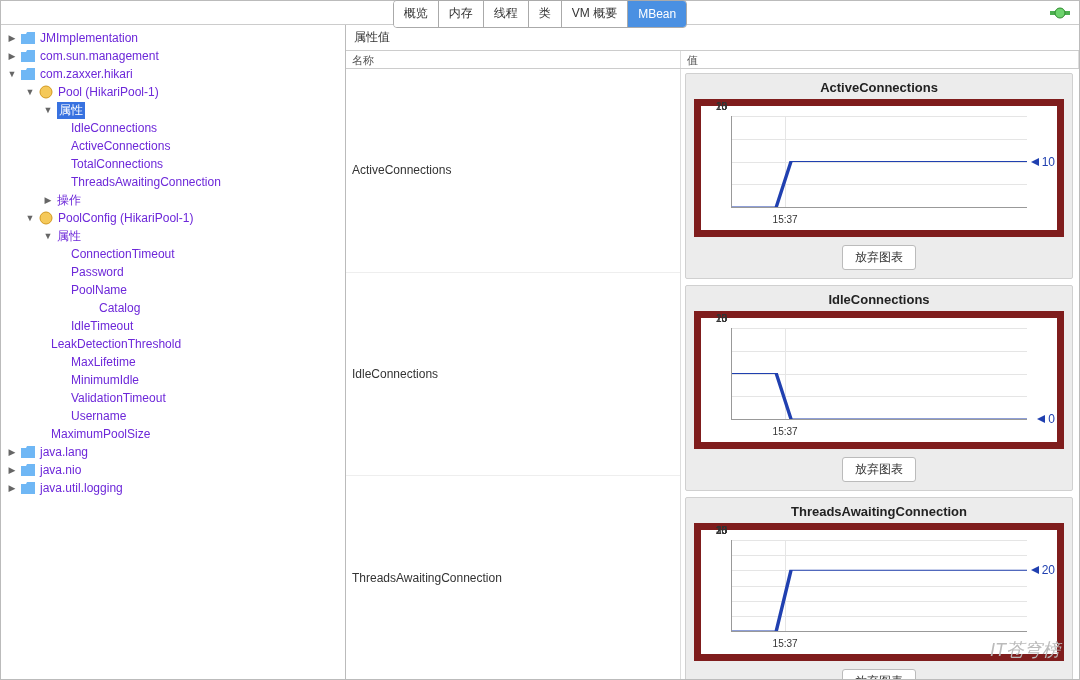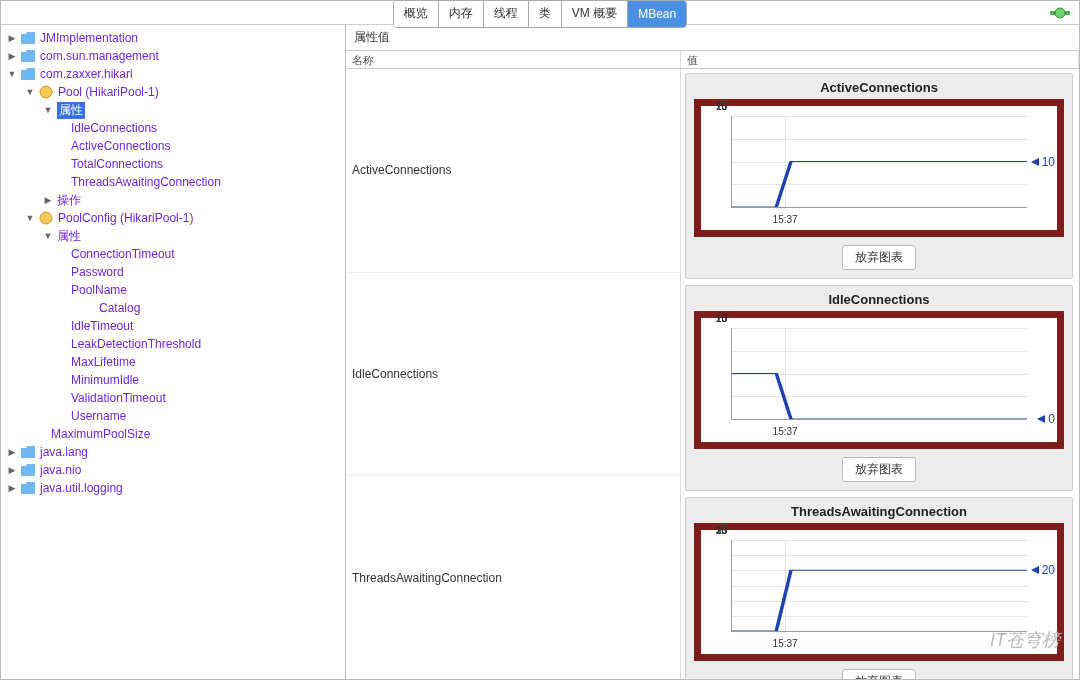--- a/index.html
+++ b/index.html
@@ -51,21 +51,21 @@
 .chart-plot { flex:1; position:relative; border-left:1px solid #999; border-bottom:1px solid #999; margin:10px 30px 22px 0;}
 .chart-plot .grid { position:absolute; left:0; right:0; top:0; bottom:0; }
 .chart-plot .hline { position:absolute; left:0; right:0; border-top:1px solid #e5e5e5; }
 .chart-plot .vline { position:absolute; top:0; bottom:0; border-left:1px solid #e5e5e5; }
 .chart-plot svg.line { position:absolute; left:0; top:0; width:100%; height:100%; }
 .chart-xlabel { position:absolute; bottom:-18px; font-size:10px; color:#333; transform:translateX(-50%); }
 .chart-marker { position:absolute; right:-28px; font-size:10px; color:#2040b0; display:flex; align-items:center; gap:3px; transform:translateY(-50%);}
 .chart-marker svg{width:8px;height:8px;}
 .discard-row { display:flex; justify-content:center; }
 .discard-btn { background:#fff; border:1px solid #bbb; border-radius:3px; padding:3px 12px; font-size:12px; color:#333;}
-.watermark { position:absolute; right:20px; bottom:28px; color:#bbb; font-size:18px; font-style:italic; pointer-events:none;}
+.watermark { position:absolute; right:20px; bottom:18px; color:#bbb; font-size:18px; font-style:italic; pointer-events:none;}
 </style>
 </head>
 <body>
 
 <div class="window">
 
   <div class="top-tabs">
     <div class="tab-group">
       <div class="tab">概览</div>
       <div class="tab">内存</div>
@@ -163,21 +163,21 @@
         </div>
       <div class="tree-row" style="padding-left:70px">
           <span class="tree-label">PoolName</span>
         </div>
       <div class="tree-row" style="padding-left:98px">
           <span class="tree-label">Catalog</span>
         </div>
       <div class="tree-row" style="padding-left:70px">
           <span class="tree-label">IdleTimeout</span>
         </div>
-      <div class="tree-row" style="padding-left:70px">
+      <div class="tree-row" style="padding-left:50px">
           <span class="tree-label">LeakDetectionThreshold</span>
         </div>
       <div class="tree-row" style="padding-left:70px">
           <span class="tree-label">MaxLifetime</span>
         </div>
       <div class="tree-row" style="padding-left:70px">
           <span class="tree-label">MinimumIdle</span>
         </div>
       <div class="tree-row" style="padding-left:70px">
           <span class="tree-label">ValidationTimeout</span>

